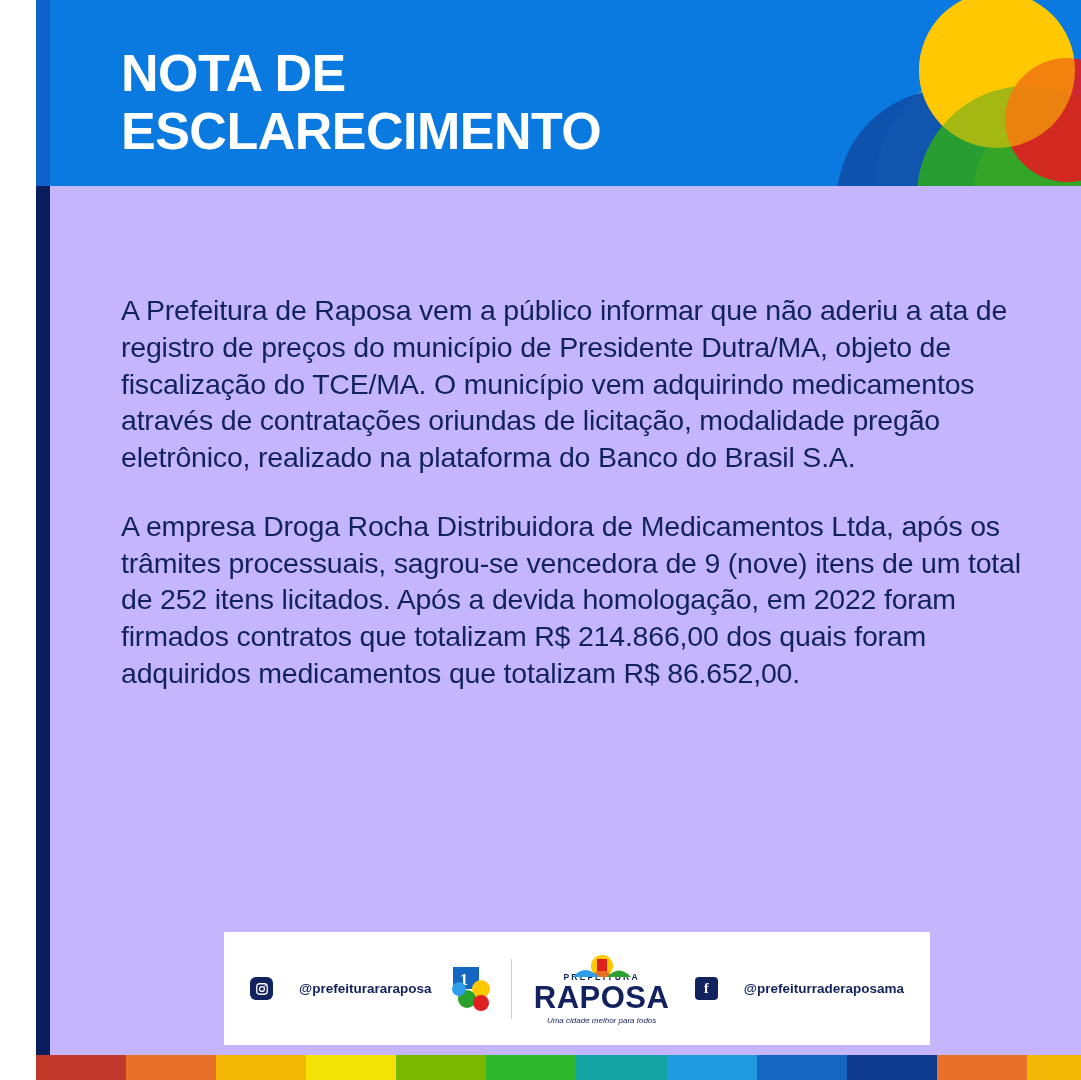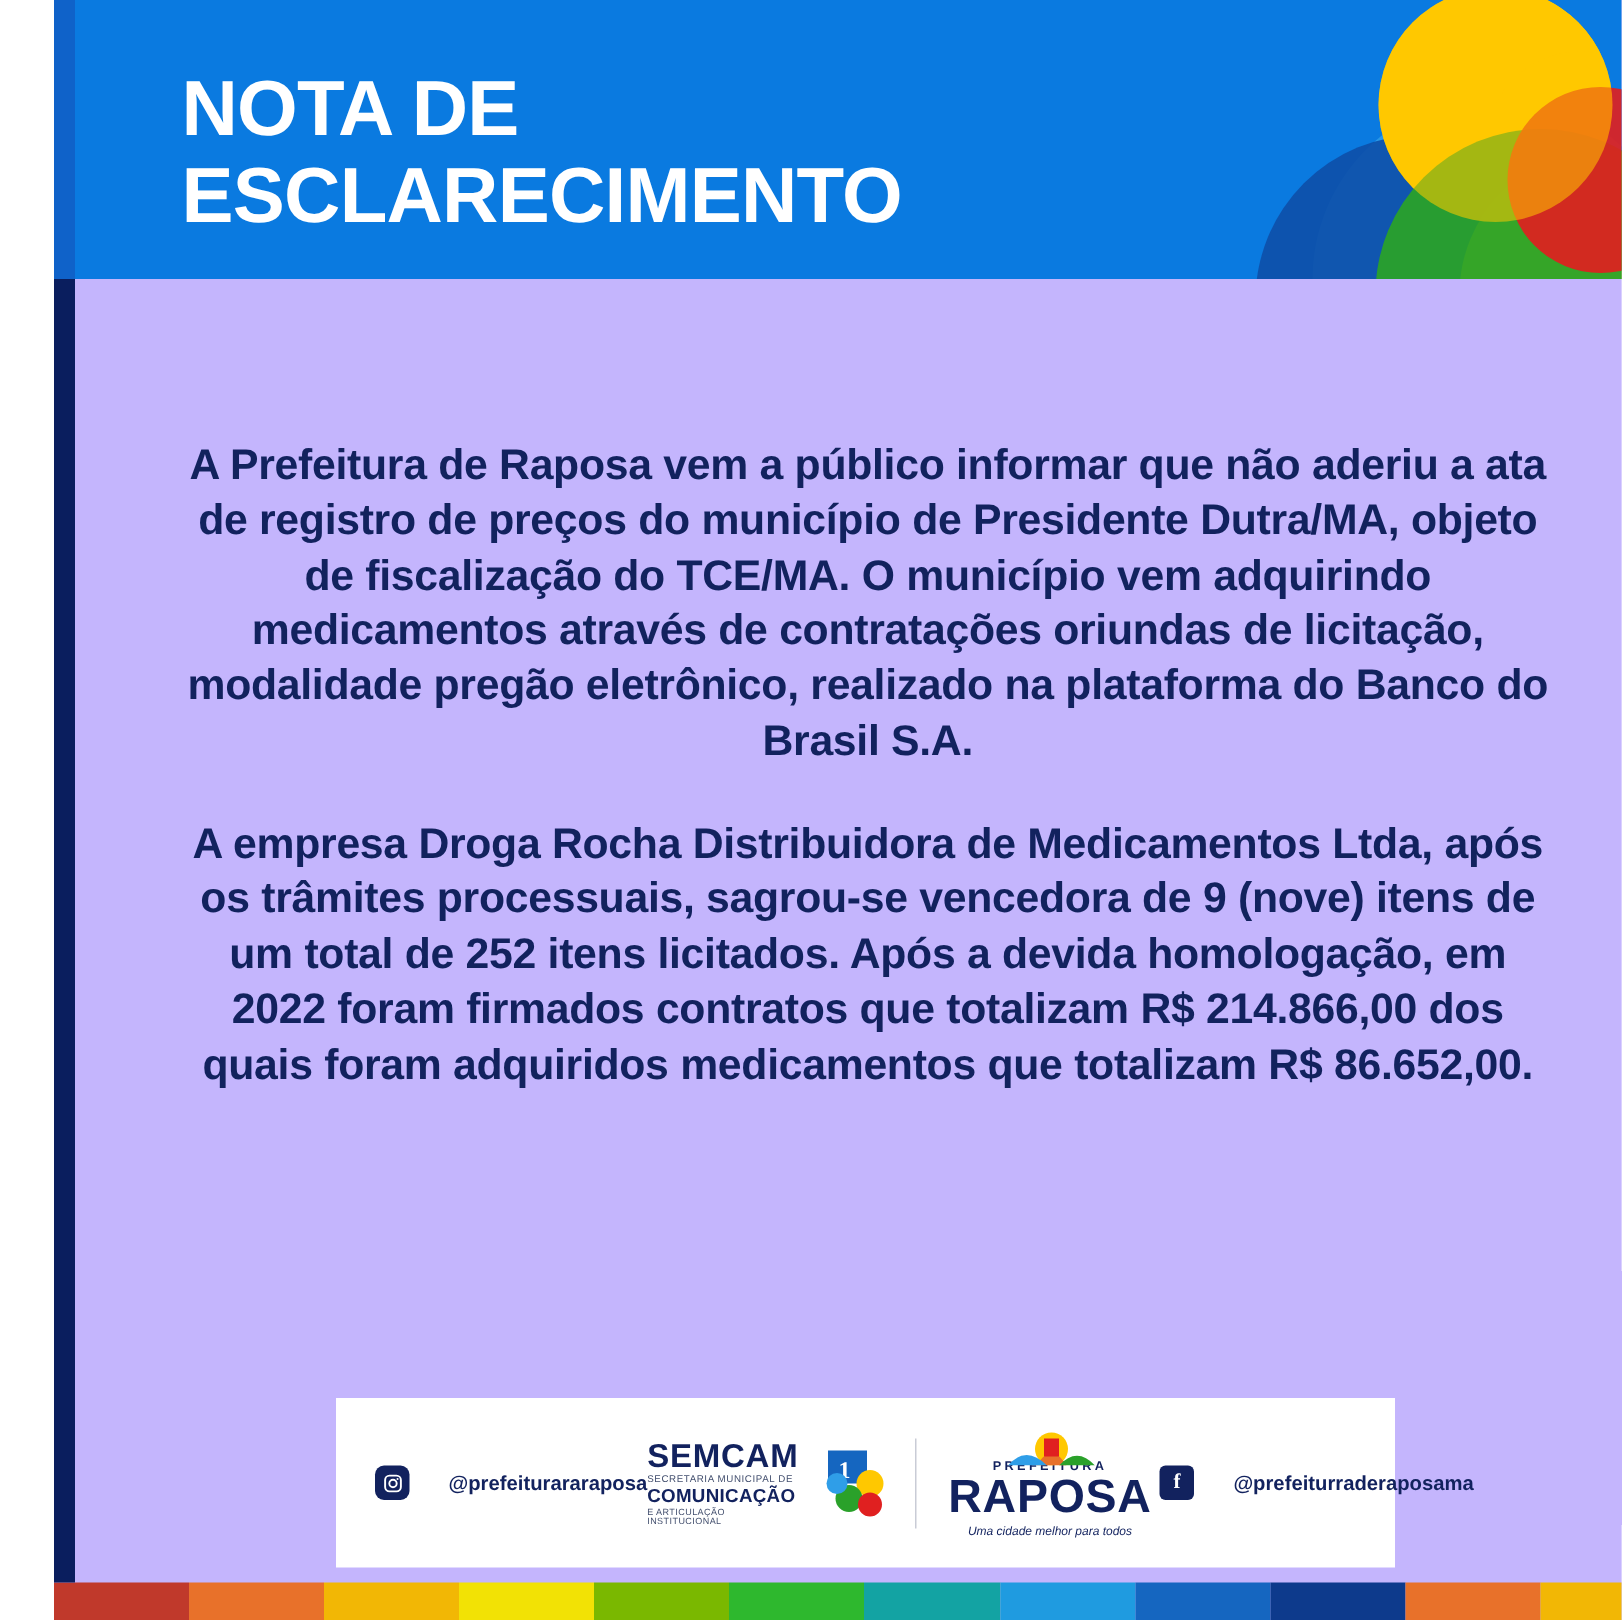--- a/index.html
+++ b/index.html
@@ -75,25 +75,24 @@
   
   .content {
     position: absolute;
     left: 85px;
     top: 292px;
     width: 915px;
   }
   .para {
     color: #12225e;
     font-size: 28.5px;
-    font-weight: bold;
+    font-weight: normal;
     line-height: 1.29;
     margin: 0 0 32px 0;
     letter-spacing: -0.2px;
-    text-align: center;
   }
   .para:last-child { margin-bottom: 0; }
 
   
   .footer {
     position: absolute;
     left: 188px;
     top: 932px;
     width: 706px;
     height: 113px;
@@ -260,26 +259,20 @@
         <svg width="14" height="14" viewBox="0 0 24 24" fill="none" stroke="#ffffff" stroke-width="2.2">
           <rect x="3" y="3" width="18" height="18" rx="5"></rect>
           <circle cx="12" cy="12" r="4.2"></circle>
           <circle cx="17.2" cy="6.8" r="1.2" fill="#ffffff" stroke="none"></circle>
         </svg>
       </span>
       <span class="social-label">@prefeiturararaposa</span>
     </div>
 
     <div class="center-logos">
-      <div class="semcam">
-        <span class="semcam-main">SEMCAM</span>
-        <span class="semcam-sub1">SECRETARIA MUNICIPAL DE</span>
-        <span class="semcam-sub2">COMUNICAÇÃO</span>
-        <span class="semcam-sub3">E ARTICULAÇÃO INSTITUCIONAL</span>
-      </div>
 
       <div class="mini-logo">
         <svg width="44" height="48" viewBox="0 0 44 48" xmlns="http://www.w3.org/2000/svg">
           <rect x="2" y="2" width="26" height="22" fill="#1566c0"></rect>
           <text x="9" y="20" font-family="Liberation Serif, serif" font-size="16" fill="#ffffff" font-weight="bold">1</text>
           <circle cx="30" cy="24" r="9" fill="#ffc800"></circle>
           <circle cx="16" cy="34" r="9" fill="#2aa12a"></circle>
           <circle cx="30" cy="38" r="8" fill="#e02020"></circle>
           <circle cx="8" cy="24" r="7" fill="#2f9ee8"></circle>
         </svg>

